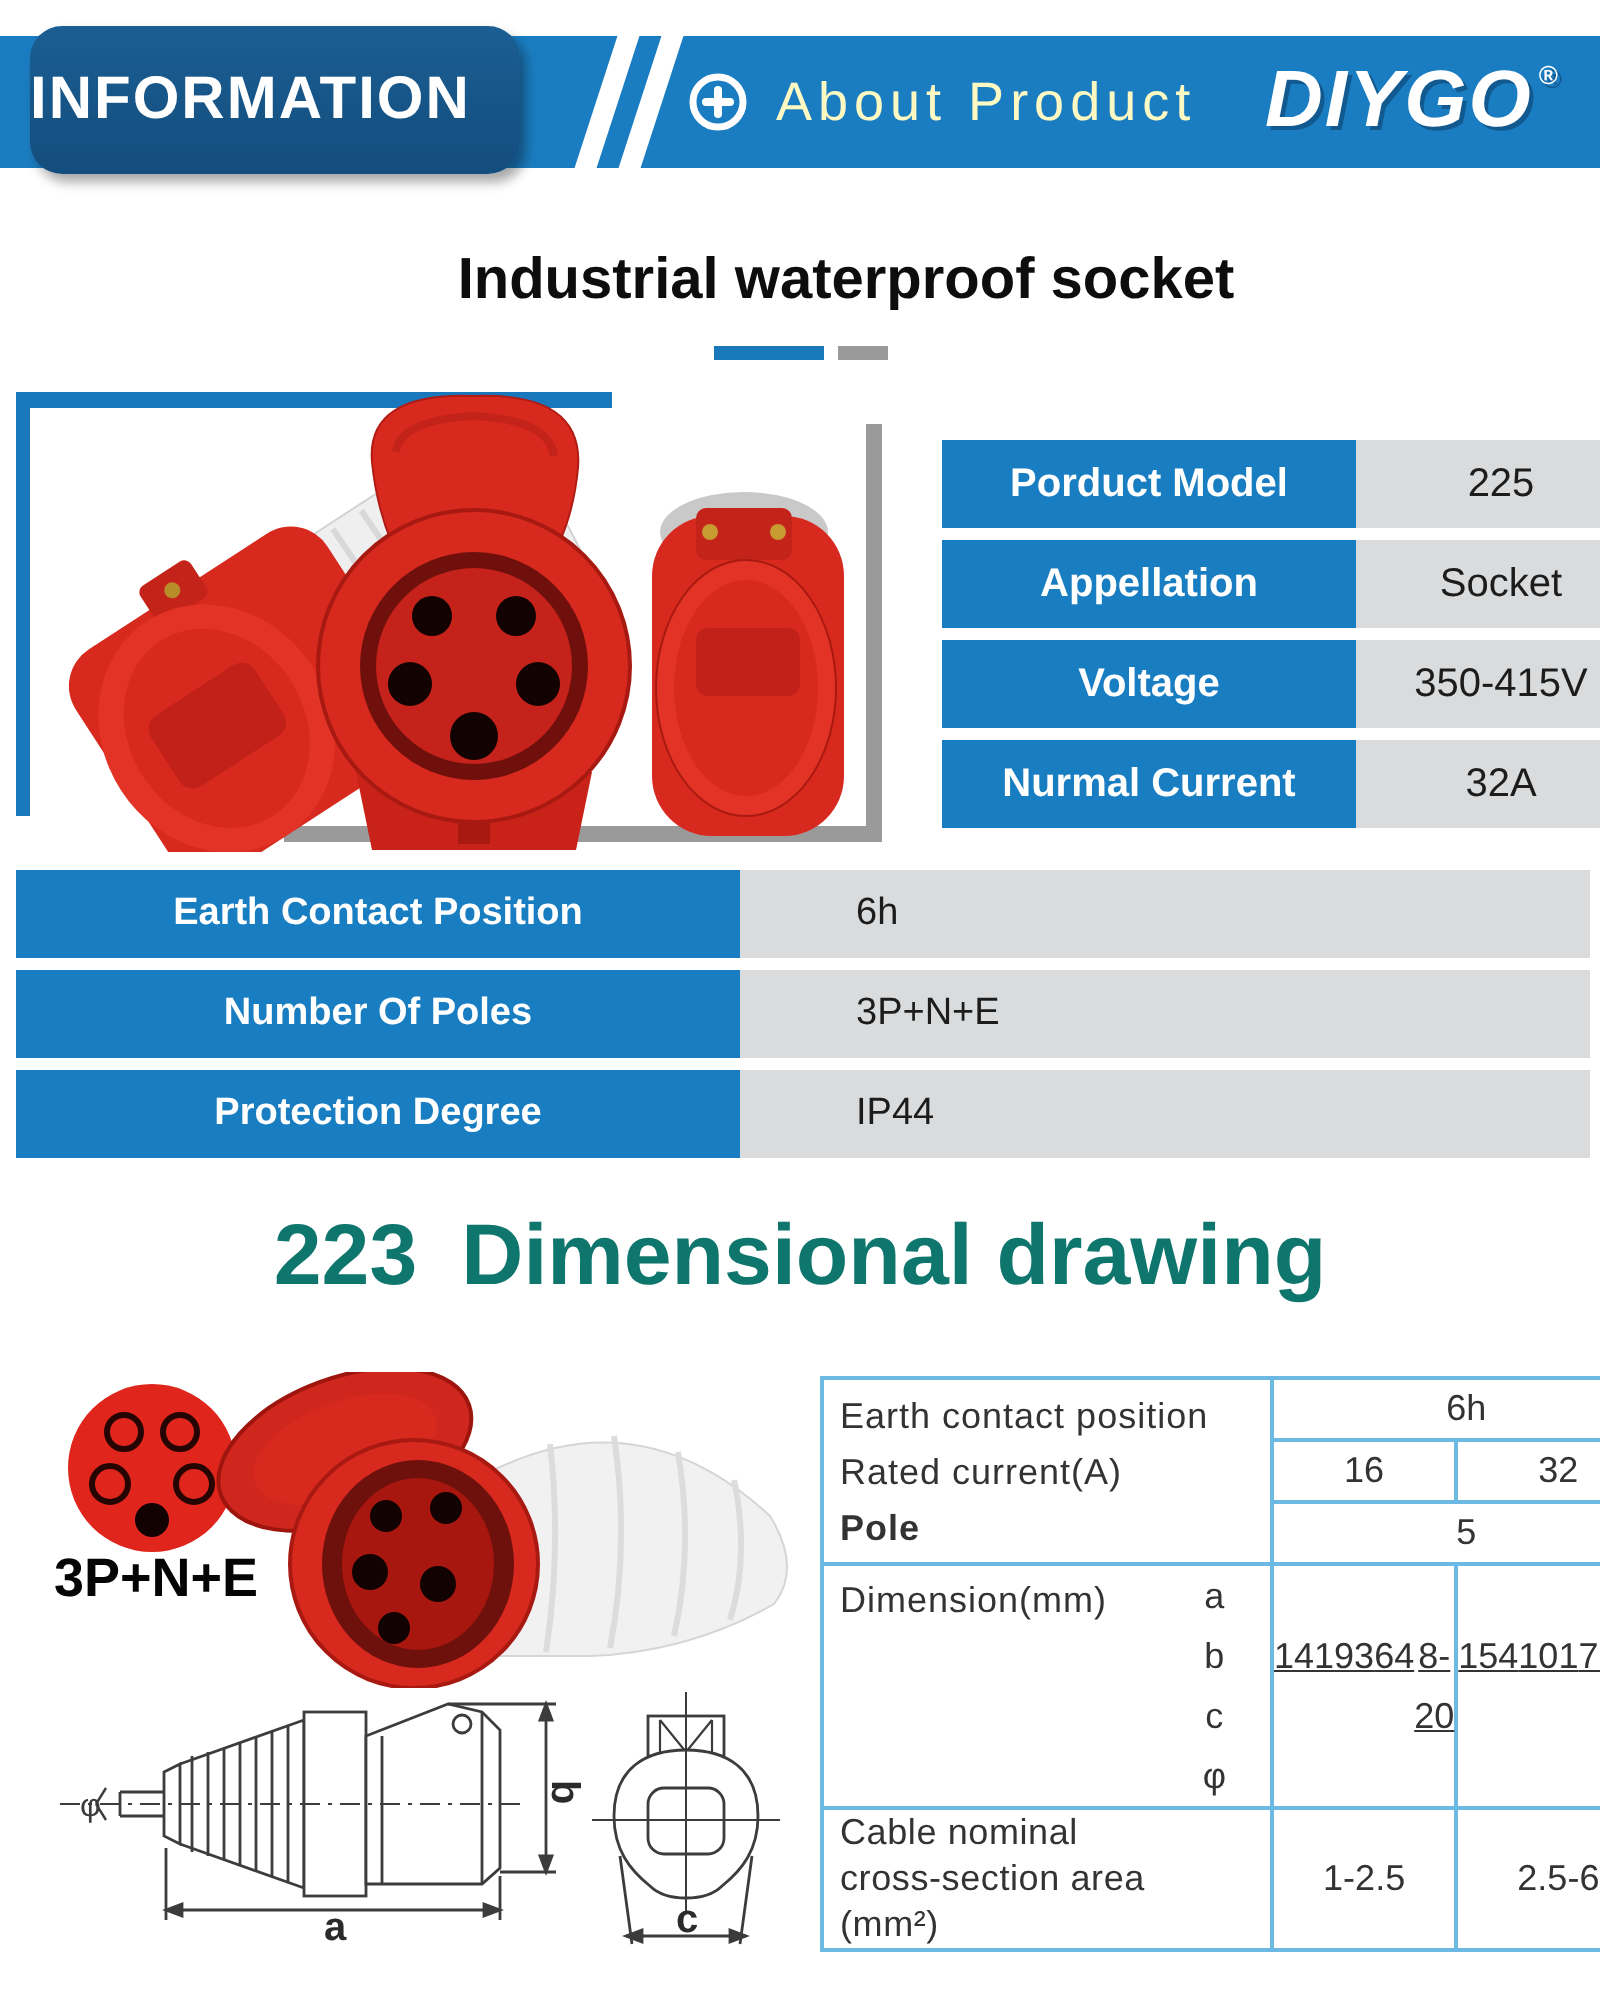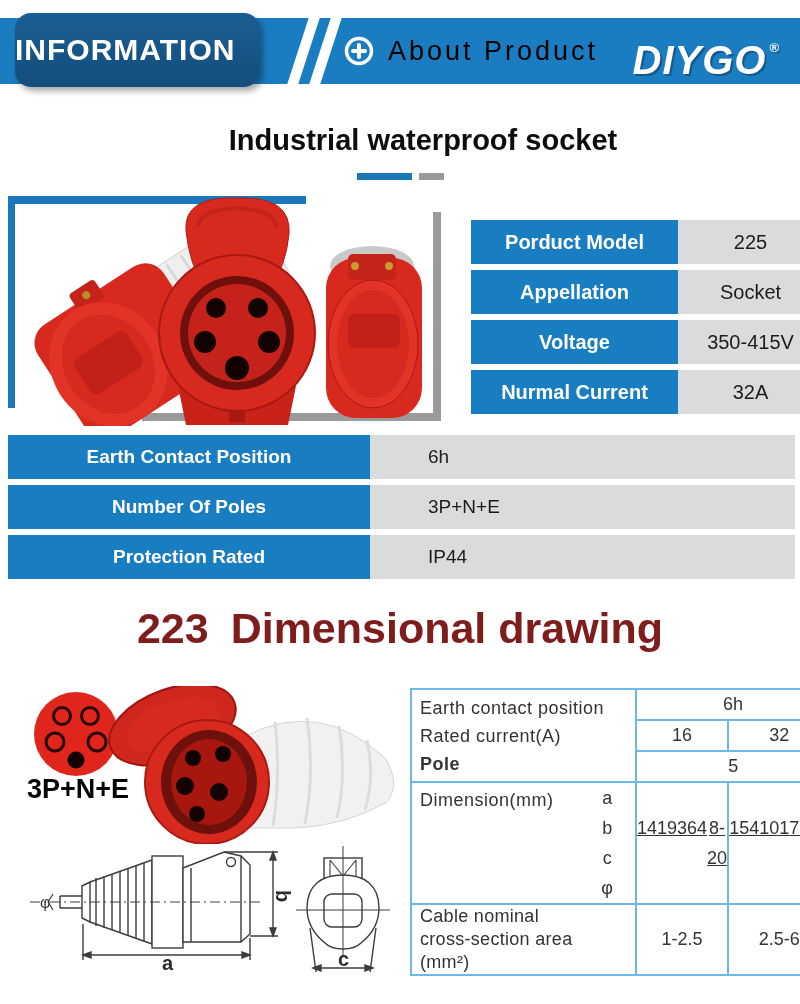--- a/index.html
+++ b/index.html
@@ -10,24 +10,24 @@
   .topbar{position:absolute;left:0;top:18px;width:800px;height:66px;background:#1b7dc1;}
   .info-box{position:absolute;left:15px;top:-5px;width:245px;height:74px;
             background:linear-gradient(#1b5e93,#134d7d);border-radius:16px;
             box-shadow:3px 4px 6px rgba(0,0,0,.35);
             display:flex;align-items:center;justify-content:flex-start;}
   .info-box span{color:#fff;font-weight:bold;font-size:30px;letter-spacing:1px;}
   .slash{position:absolute;top:0;width:11px;height:66px;background:#fff;transform:skewX(-18deg);}
   .slash1{left:298px;}
   .slash2{left:320px;}
   .about{position:absolute;left:388px;top:0;height:66px;display:flex;align-items:center;
-         color:#000000;font-size:27px;letter-spacing:3px;font-weight:400;}
+         color:#fef9c3;font-size:27px;letter-spacing:3px;font-weight:400;}
   .plus-wrap{position:absolute;left:344px;top:18px;width:30px;height:30px;}
   .brand{position:absolute;right:20px;top:0;height:66px;display:flex;align-items:flex-start;
-         padding-top:20px;color:#fff;font-weight:bold;font-style:italic;font-size:40px;
+         padding-top:10px;color:#fff;font-weight:bold;font-style:italic;font-size:40px;
          letter-spacing:1px;text-shadow:2px 2px 0 rgba(10,60,100,.55);}
   .brand sup{font-size:13px;font-style:normal;margin-left:3px;margin-top:2px;}
 
   
   .title{position:absolute;left:0;top:124px;width:800px;margin:0;text-align:center;
          font-size:29px;font-weight:bold;color:#0d0d0d;padding-left:23px;}
   .underline{position:absolute;left:0;top:173px;width:800px;text-align:center;height:8px;}
   .u-blue{display:inline-block;width:55px;height:7px;background:#1878b8;margin-right:7px;vertical-align:top;}
   .u-gray{display:inline-block;width:25px;height:7px;background:#9a9a9a;vertical-align:top;}
 
@@ -49,21 +49,21 @@
 
   
   .stable-row{position:absolute;left:8px;width:787px;height:44px;display:flex;}
   .stable-row .k{width:362px;background:#187dc1;color:#fff;font-weight:bold;font-size:19px;
                  display:flex;align-items:center;justify-content:center;}
   .stable-row .v{width:425px;background:#d9dbdd;color:#1c1c1c;font-size:19px;
                  display:flex;align-items:center;padding-left:58px;box-sizing:border-box;}
 
   
   .dim-heading{position:absolute;left:0;top:604px;width:800px;margin:0;text-align:center;
-               font-size:43px;font-weight:600;color:#7f1d1d;}
+               font-size:43px;font-weight:600;color:#0f766e;}
   .dim-heading .num{margin-right:22px;}
 
   
   .pin-svg{position:absolute;left:22px;top:688px;}
   .pin-label{position:absolute;left:14px;top:774px;width:128px;text-align:center;
              font-size:27px;font-weight:600;color:#050505;}
   .photo2-svg{position:absolute;left:95px;top:686px;}
   .tech-svg{position:absolute;left:10px;top:838px;}
 
   
@@ -183,21 +183,21 @@
 
   <div class="stable-row" style="top:435px">
     <div class="k">Earth Contact Position</div>
     <div class="v">6h</div>
   </div>
   <div class="stable-row" style="top:485px">
     <div class="k">Number Of Poles</div>
     <div class="v">3P+N+E</div>
   </div>
   <div class="stable-row" style="top:535px">
-    <div class="k">Protection Rated</div>
+    <div class="k">Protection Degree</div>
     <div class="v">IP44</div>
   </div>
 
   <h2 class="dim-heading">
     <span class="num">223</span><span>Dimensional drawing</span>
   </h2>
 
   <svg class="pin-svg" width="110" height="92" viewBox="0 0 110 92">
     <circle cx="54" cy="46" r="42" fill="#e0261c"></circle>
     <circle cx="40" cy="28" r="8.5" fill="#e0261c" stroke="#250402" stroke-width="3"></circle>

